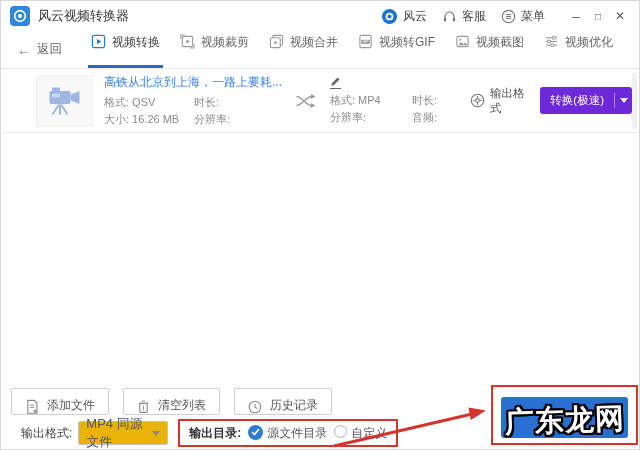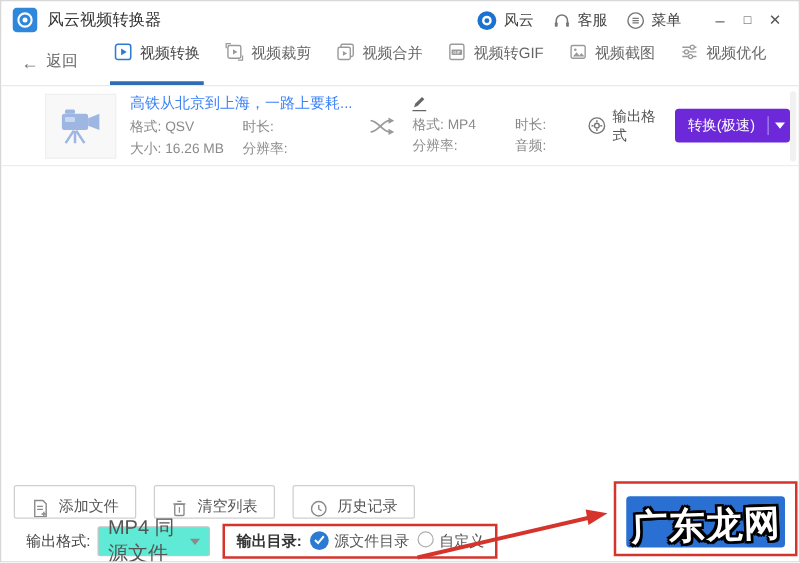--- a/index.html
+++ b/index.html
@@ -51,22 +51,22 @@
   .scrollbar { position:absolute; right:2px; top:4px; width:5px; height:56px; background:#f1f1f1; border-radius:3px; }
 
   
   .actions-row { position:absolute; left:10px; top:387px; display:flex; gap:14px; z-index:1; }
   .act-btn { height:27px; display:flex; align-items:flex-end; gap:8px; padding:0 13px; background:#fff;
              border:1px solid #cfcfcf; border-radius:2px; font-size:12px; color:#555; cursor:pointer; }
   .act-btn .aicon { display:flex; color:#8a8a8a; }
 
   .output-row { position:absolute; left:20px; top:418px; display:flex; align-items:center; height:28px; z-index:1; }
   .ofmt-label { font-size:12px; color:#444; margin-right:6px; }
-  .dropdown { width:90px; height:24px; border:1px solid #c4c4c4; border-radius:2px; background:#5eead4; display:flex;
-              align-items:center; justify-content:space-between; padding:0 7px; font-size:16px; color:#555; cursor:pointer; }
+  .dropdown { width:90px; height:24px; border:1px solid #c4c4c4; border-radius:2px; background:#eab308; display:flex;
+              align-items:center; justify-content:space-between; padding:0 7px; font-size:13px; color:#555; cursor:pointer; }
   .dd-caret { width:0; height:0; border-left:4px solid transparent; border-right:4px solid transparent; border-top:5px solid #8a8a8a; }
   .dir-group { margin-left:10px; display:flex; align-items:center; gap:7px; border:2px solid #d5342c; padding:0 9px; height:28px; }
   .dir-label { font-size:12px; color:#333; font-weight:bold; }
   .radio-opt { display:flex; align-items:flex-start; gap:4px; font-size:12px; color:#555; cursor:pointer; }
   .radio-on { width:15px; height:15px; border-radius:50%; background:#2b7bd4; display:flex; align-items:center; justify-content:center; }
   .radio-off { width:13px; height:13px; border-radius:50%; border:1px solid #b0b0b0; background:#fff; }
 
   
   .big-btn-box { position:absolute; left:490px; top:384px; width:147px; height:60px; border:2px solid #d5342c; z-index:4; }
   .big-btn { position:absolute; left:500px; top:396px; width:127px; height:41px; background:#2a6fd2; border-radius:3px; z-index:4; cursor:pointer; }

